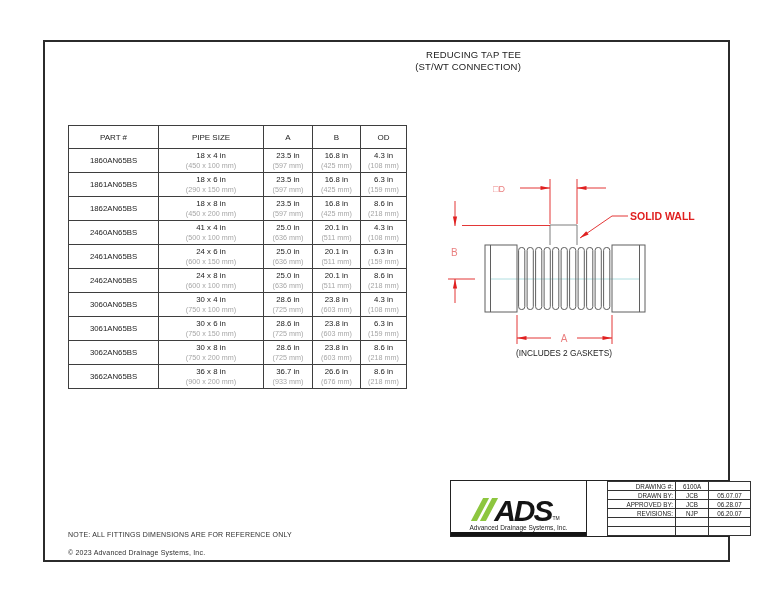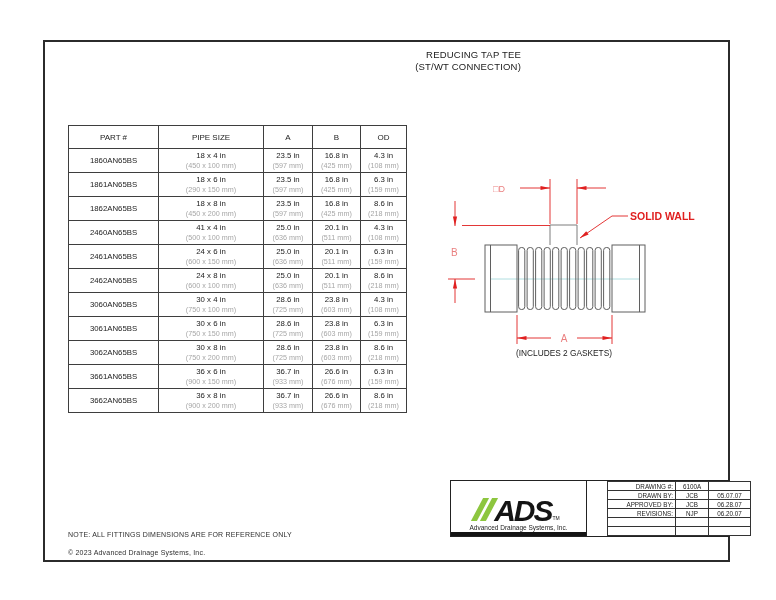--- a/index.html
+++ b/index.html
@@ -265,41 +265,20 @@
             <div class="val-in">23.8 in</div>
             <div class="val-mm">(603 mm)</div>
           </td>
           <td class="dim-cell">
             <div class="val-in">8.6 in</div>
             <div class="val-mm">(218 mm)</div>
           </td>
         </tr>
         <tr>
           <td class="part-cell">
-            <div class="val-in">3661AN65BS</div>
-          </td>
-          <td class="dim-cell">
-            <div class="val-in">36 x 6 in</div>
-            <div class="val-mm">(900 x 150 mm)</div>
-          </td>
-          <td class="dim-cell">
-            <div class="val-in">36.7 in</div>
-            <div class="val-mm">(933 mm)</div>
-          </td>
-          <td class="dim-cell">
-            <div class="val-in">26.6 in</div>
-            <div class="val-mm">(676 mm)</div>
-          </td>
-          <td class="dim-cell">
-            <div class="val-in">6.3 in</div>
-            <div class="val-mm">(159 mm)</div>
-          </td>
-        </tr>
-        <tr>
-          <td class="part-cell">
             <div class="val-in">3662AN65BS</div>
           </td>
           <td class="dim-cell">
             <div class="val-in">36 x 8 in</div>
             <div class="val-mm">(900 x 200 mm)</div>
           </td>
           <td class="dim-cell">
             <div class="val-in">36.7 in</div>
             <div class="val-mm">(933 mm)</div>
           </td>

